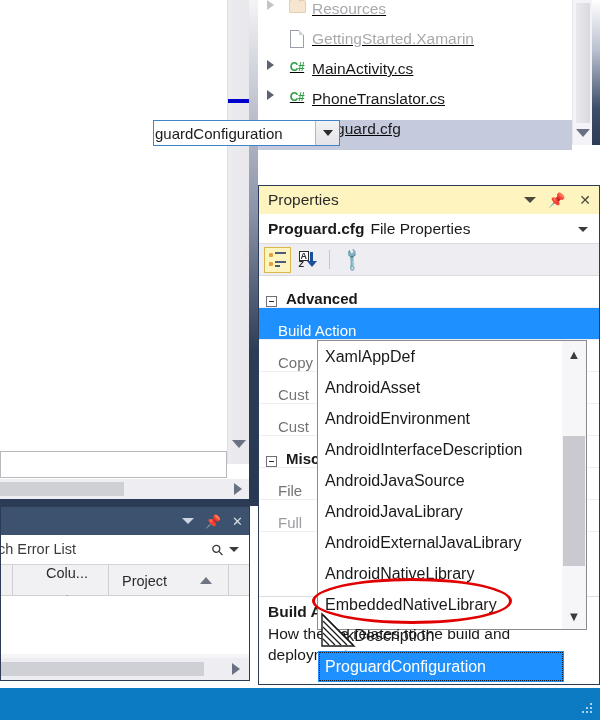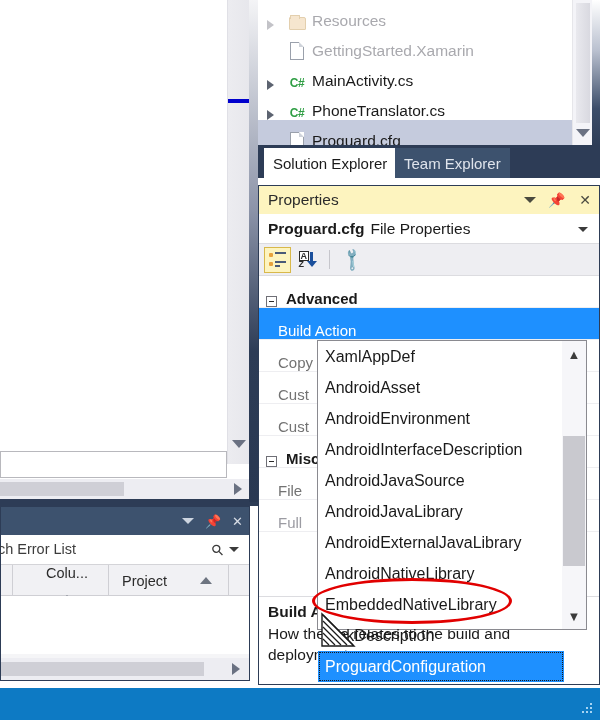--- a/index.html
+++ b/index.html
@@ -123,22 +123,22 @@
     border-left:8px solid #6a7182;
   }
 
   
   .solexp {
     position:absolute; left:258px; top:0; width:342px; height:145px;
     background:#ffffff;
   }
   .se-tree { position:absolute; left:0; top:0; width:314px; height:145px; }
   .se-row {
-    position:relative; height:30px; display:flex; align-items:flex-end;
-    font-size:15.5px; white-space:nowrap;
+    position:relative; height:30px; display:flex; align-items:flex-start;
+    font-size:15.5px; white-space:nowrap;text-decoration:underline;
   }
   .se-row .expander {
     width:24px; display:flex; justify-content:center; align-items:center;
   }
   .tri-r {
     width:0;height:0;border-top:5px solid transparent;border-bottom:5px solid transparent;
     border-left:7px solid #5c6370;
   }
   .tri-r.dim { border-left-color:#c3c3c8; }
   .se-row .ico { width:30px; display:flex; justify-content:center; align-items:center; }
@@ -459,28 +459,20 @@
 
     </div>
 
     <div class="se-vscroll">
       <div class="thumb"></div>
       <div class="dn-arrow"></div>
     </div>
     <div class="se-edge"></div>
   </div>
 
-  <div class="tabrow">
-    <div class="tab active">
-      <span>Solution Explorer</span>
-    </div>
-    <div class="tab inactive">
-      <span>Team Explorer</span>
-    </div>
-  </div>
 
   <div class="propspanel">
 
     <div class="pp-titlebar">
       <span class="ttl">Properties</span>
       <div class="icons">
         <span class="chev-dn-dk"></span>
         <span class="pin-ic">📌</span>
         <span class="close-ic">✕</span>
       </div>
@@ -554,20 +546,26 @@
         <span class="pname dim">Full</span>
       </div>
     </div>
 
     <div class="pp-desc">
       <div class="h">Build A</div>
       <div class="b">How the file relates to the build and deployment processes.</div>
     </div>
   </div>
 
+  <div class="cb-value" style="z-index:25;">
+    <span class="txt">guardConfiguration</span>
+    <span class="btn">
+        <i class="v"></i>
+      </span>
+  </div>
 
   <div class="dd-popup">
     <div class="dd-list">
       <div class="dd-item">XamlAppDef</div>
       <div class="dd-item">AndroidAsset</div>
       <div class="dd-item">AndroidEnvironment</div>
       <div class="dd-item">AndroidInterfaceDescription</div>
       <div class="dd-item">AndroidJavaSource</div>
       <div class="dd-item">AndroidJavaLibrary</div>
       <div class="dd-item">AndroidExternalJavaLibrary</div>

